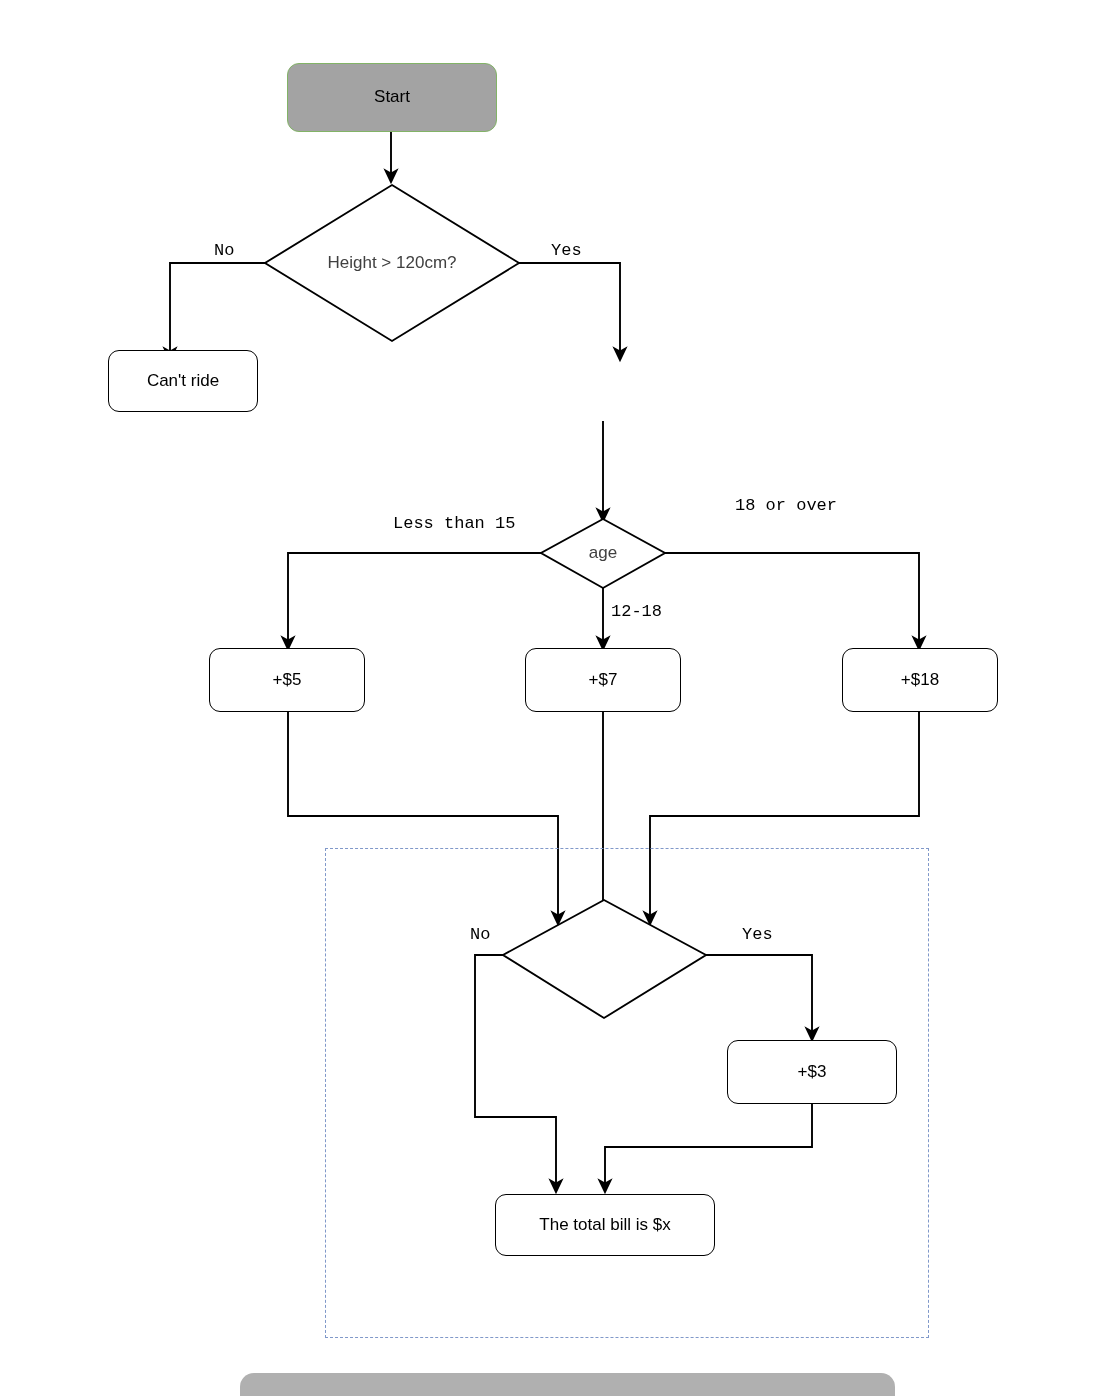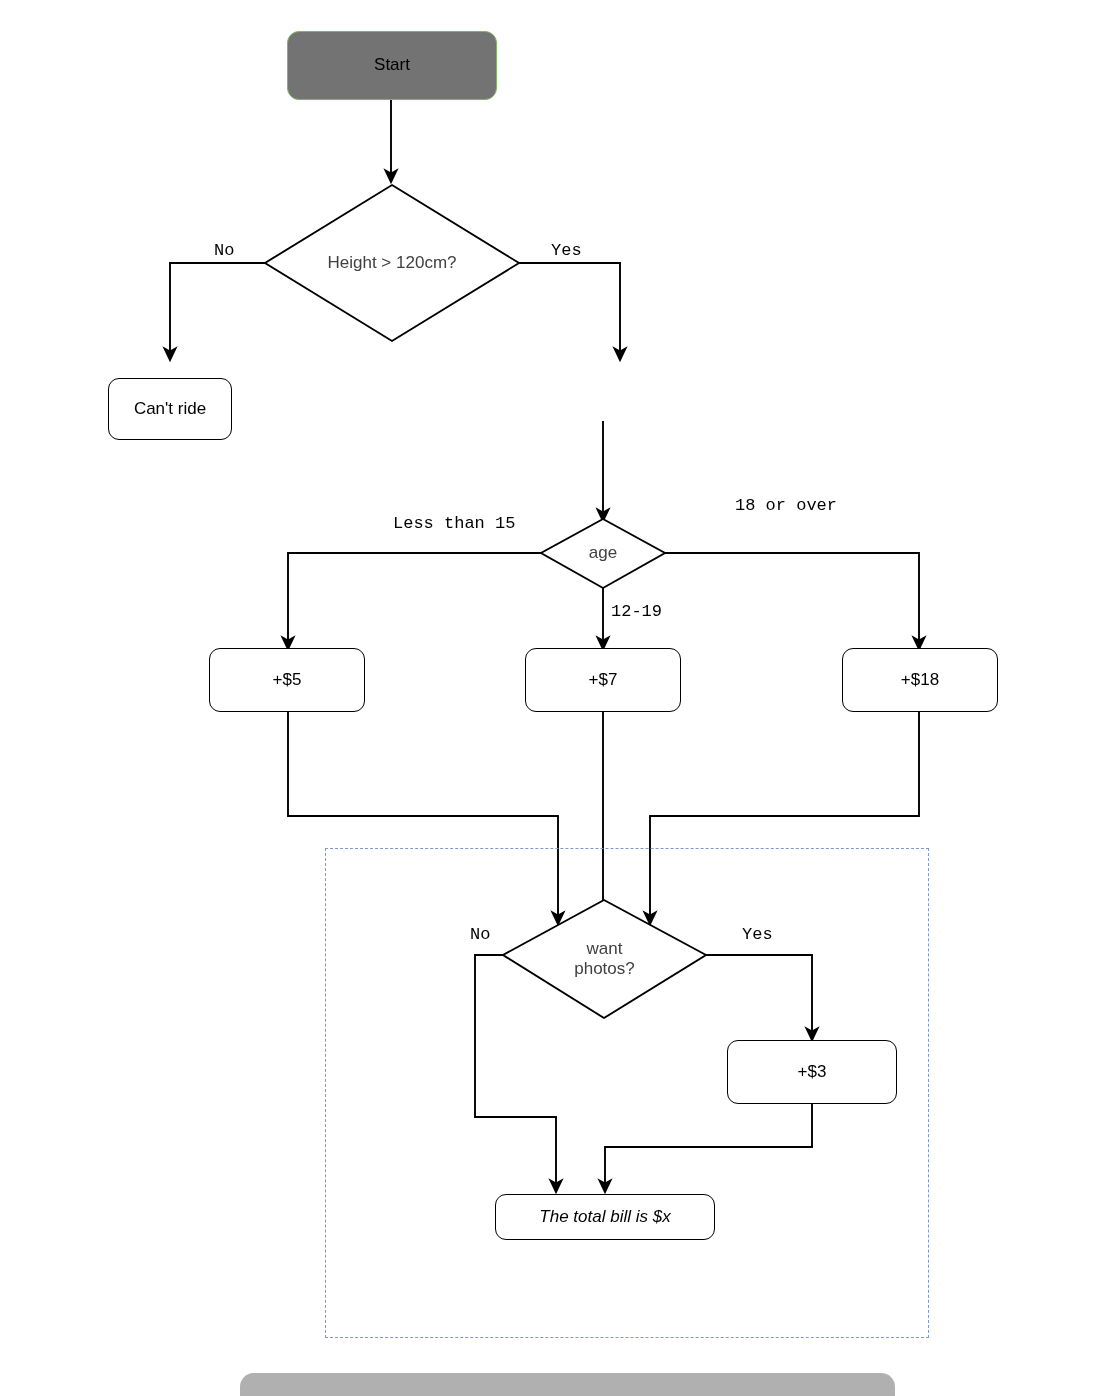--- a/index.html
+++ b/index.html
@@ -36,23 +36,24 @@
     font-size: 17px;
     line-height: 1.18;
     z-index: 3;
   }
   .box {
     border: 1.6px solid #000000;
     border-radius: 11px;
     background: #ffffff;
   }
   .box.start {
-    background: #737373;
+    background: #a3a3a3;
     border: 1.6px solid #82b366;
     border-radius: 12px;
+    margin-top: 32px;
   }
   .diamond-node {
     position: absolute;
     z-index: 3;
     display: flex;
     align-items: center;
     justify-content: center;
   }
   .diamond-label {
     position: relative;
@@ -136,61 +137,57 @@
   </svg>
 
   <div class="node box start" style="left:287px; top:31px; width:210px; height:69px;">
     <span>Start</span>
   </div>
 
   <div class="diamond-node" style="left:265px; top:185px; width:254px; height:156px;">
     <span class="diamond-label">Height &gt; 120cm?</span>
   </div>
 
-  <div class="node box" style="left:108px; top:378px; width:124px; height:62px;">
+  <div class="node box" style="left:108px; top:350px; width:150px; height:62px;">
     <span>Can't ride</span>
   </div>
 
 
   <div class="diamond-node" style="left:541px; top:519px; width:124px; height:69px;justify-content:center;">
     <span class="diamond-label">age</span>
   </div>
 
   <div class="node box" style="left:209px; top:648px; width:156px; height:64px;">
     <span>+$5</span>
   </div>
 
   <div class="node box" style="left:525px; top:648px; width:156px; height:64px;">
     <span>+$7</span>
   </div>
 
   <div class="node box" style="left:842px; top:648px; width:156px; height:64px;">
     <span>+$18</span>
   </div>
 
-  <div class="diamond-node" style="left:503px; top:900px; width:203px; height:118px;">
-    <span class="diamond-label">want
-photos?</span>
-  </div>
 
   <div class="node box" style="left:727px; top:1040px; width:170px; height:64px;">
     <span>+$3</span>
   </div>
 
-  <div class="node box" style="left:495px; top:1194px; width:220px; height:46px;font-style:italic;">
+  <div class="node box" style="left:495px; top:1194px; width:220px; height:62px;">
     <span>The total bill is $x</span>
   </div>
 
   <span class="edge-label" style="left:214px; top:241px;">No</span>
 
   <span class="edge-label" style="left:551px; top:241px;">Yes</span>
 
   <span class="edge-label" style="left:393px; top:514px;">Less than 15</span>
 
-  <span class="edge-label" style="left:611px; top:602px;">12-19</span>
+  <span class="edge-label" style="left:611px; top:602px;">12-18</span>
 
   <span class="edge-label" style="left:735px; top:496px;text-align:right;">18 or over</span>
 
   <span class="edge-label" style="left:470px; top:925px;">No</span>
 
   <span class="edge-label" style="left:742px; top:925px;">Yes</span>
 
   <div class="bottom-bar" style="left:240px; top:1373px; width:655px; height:30px;"></div>
 
 </div>

